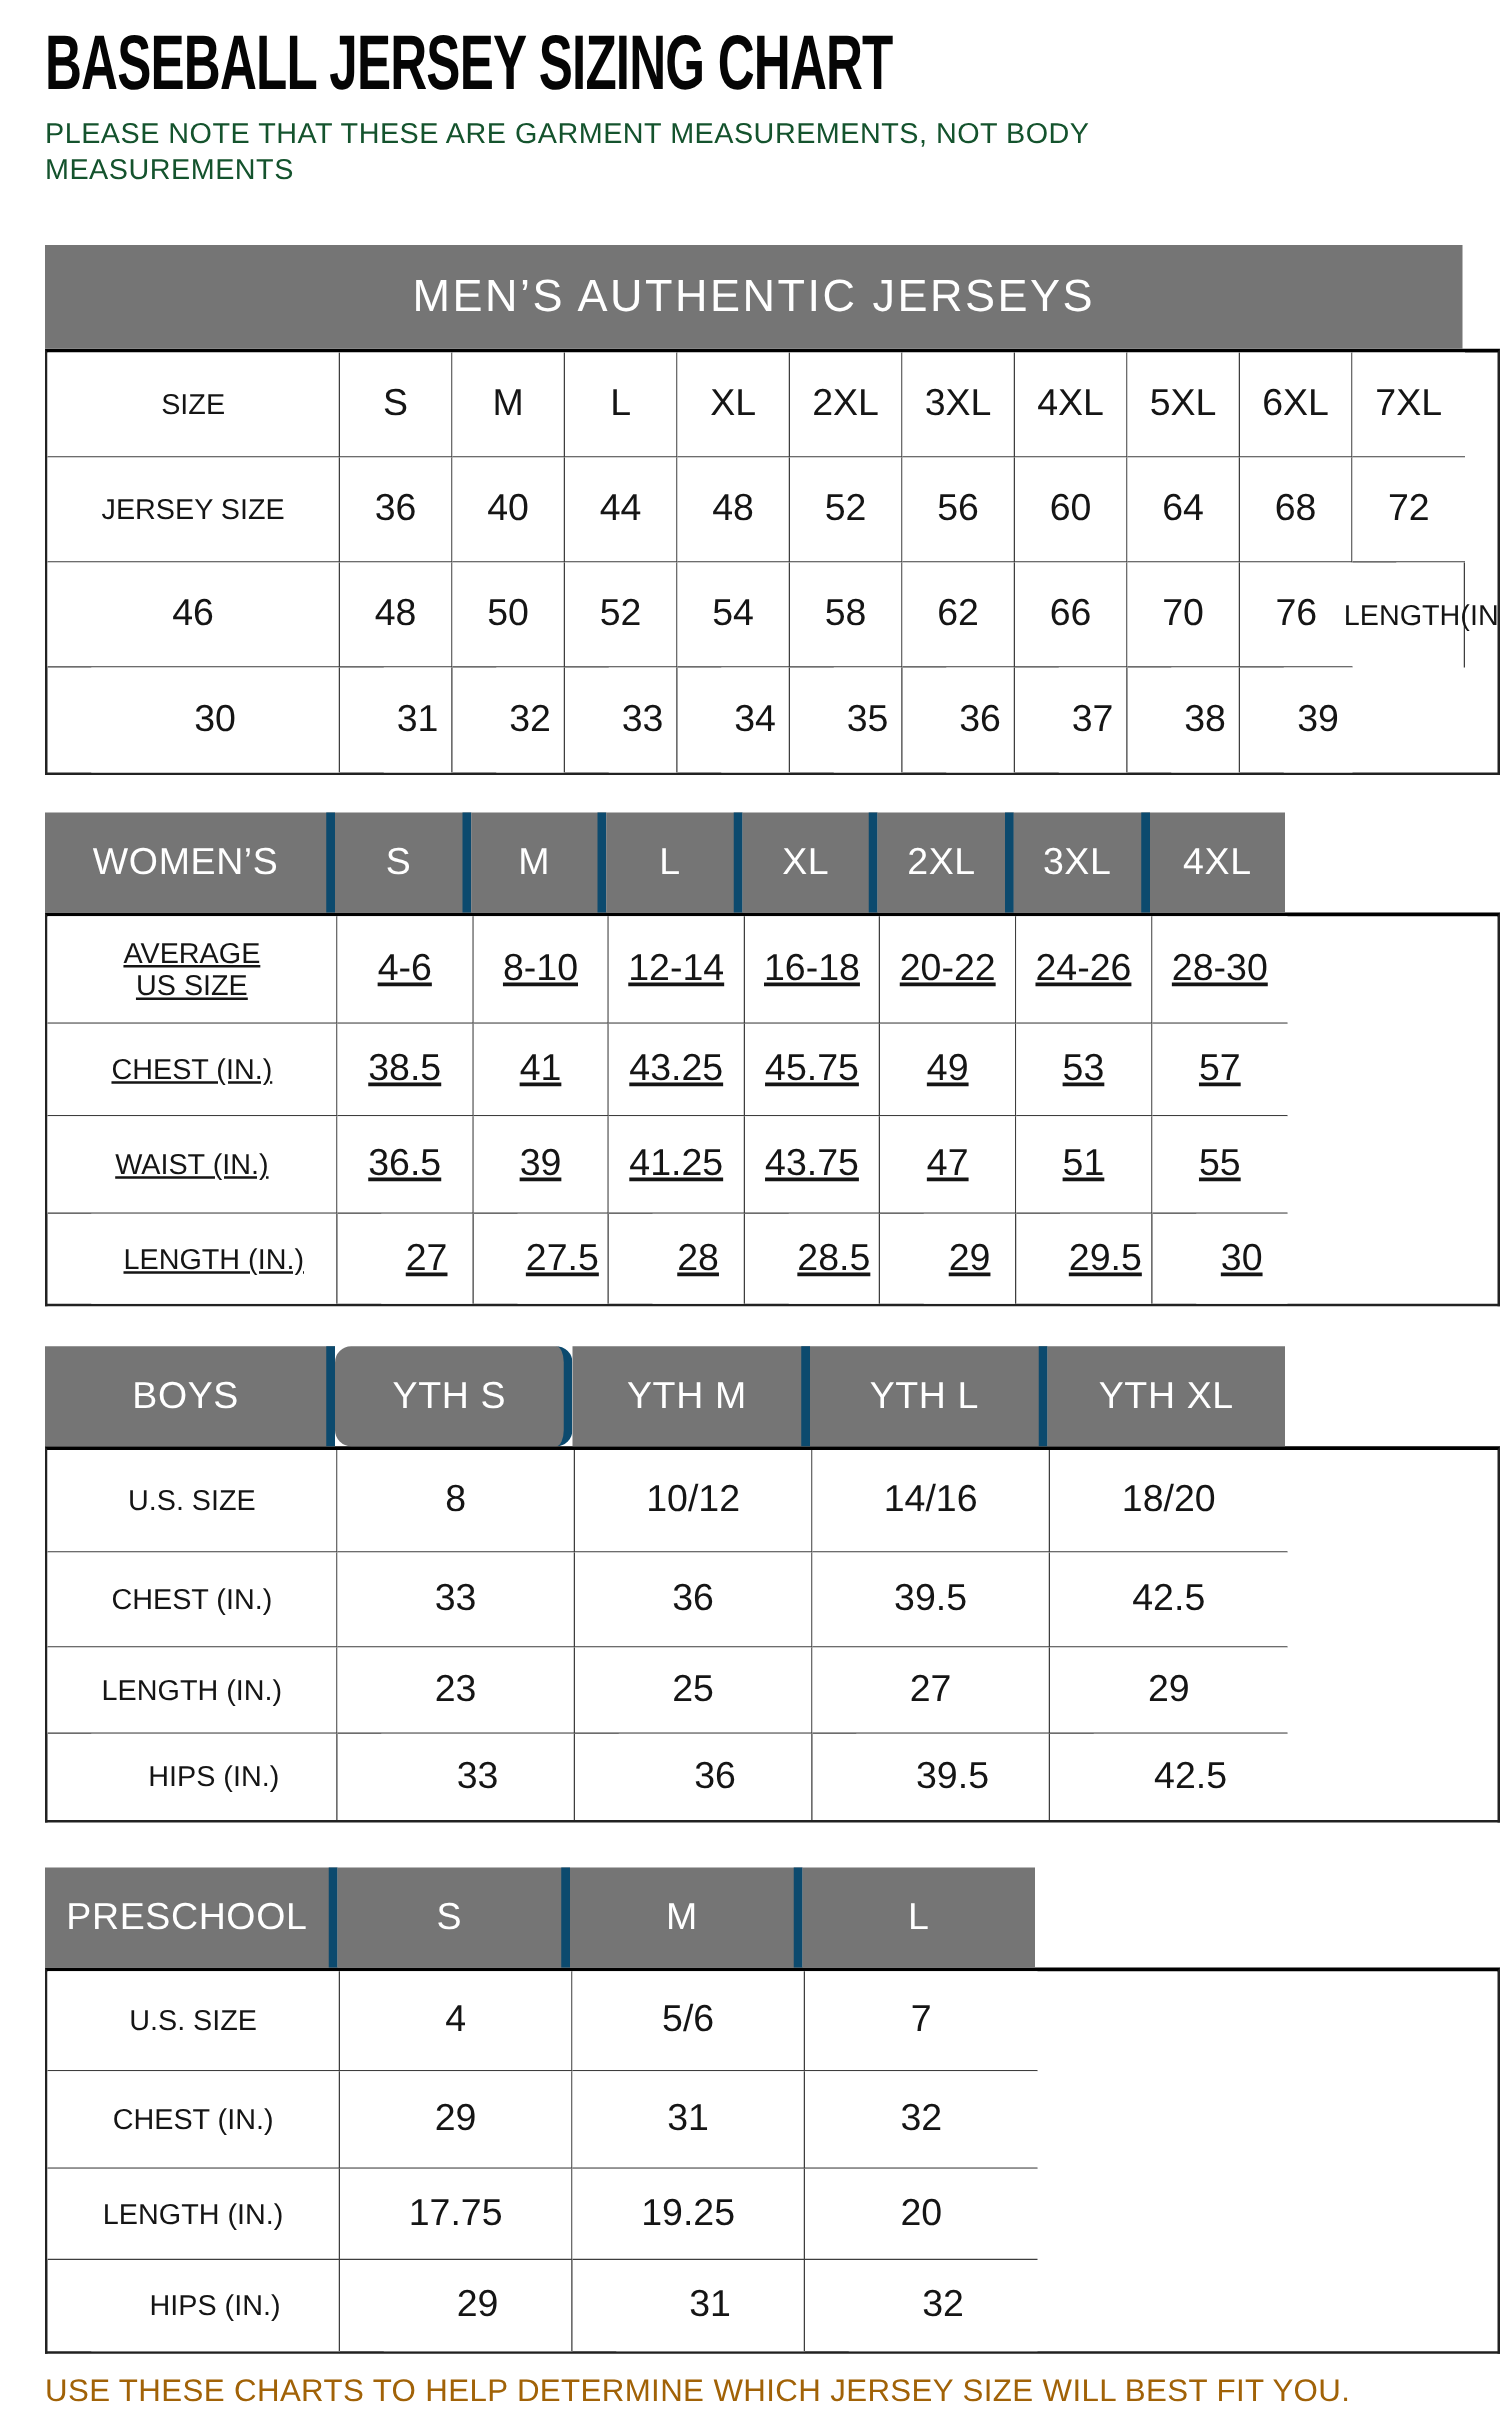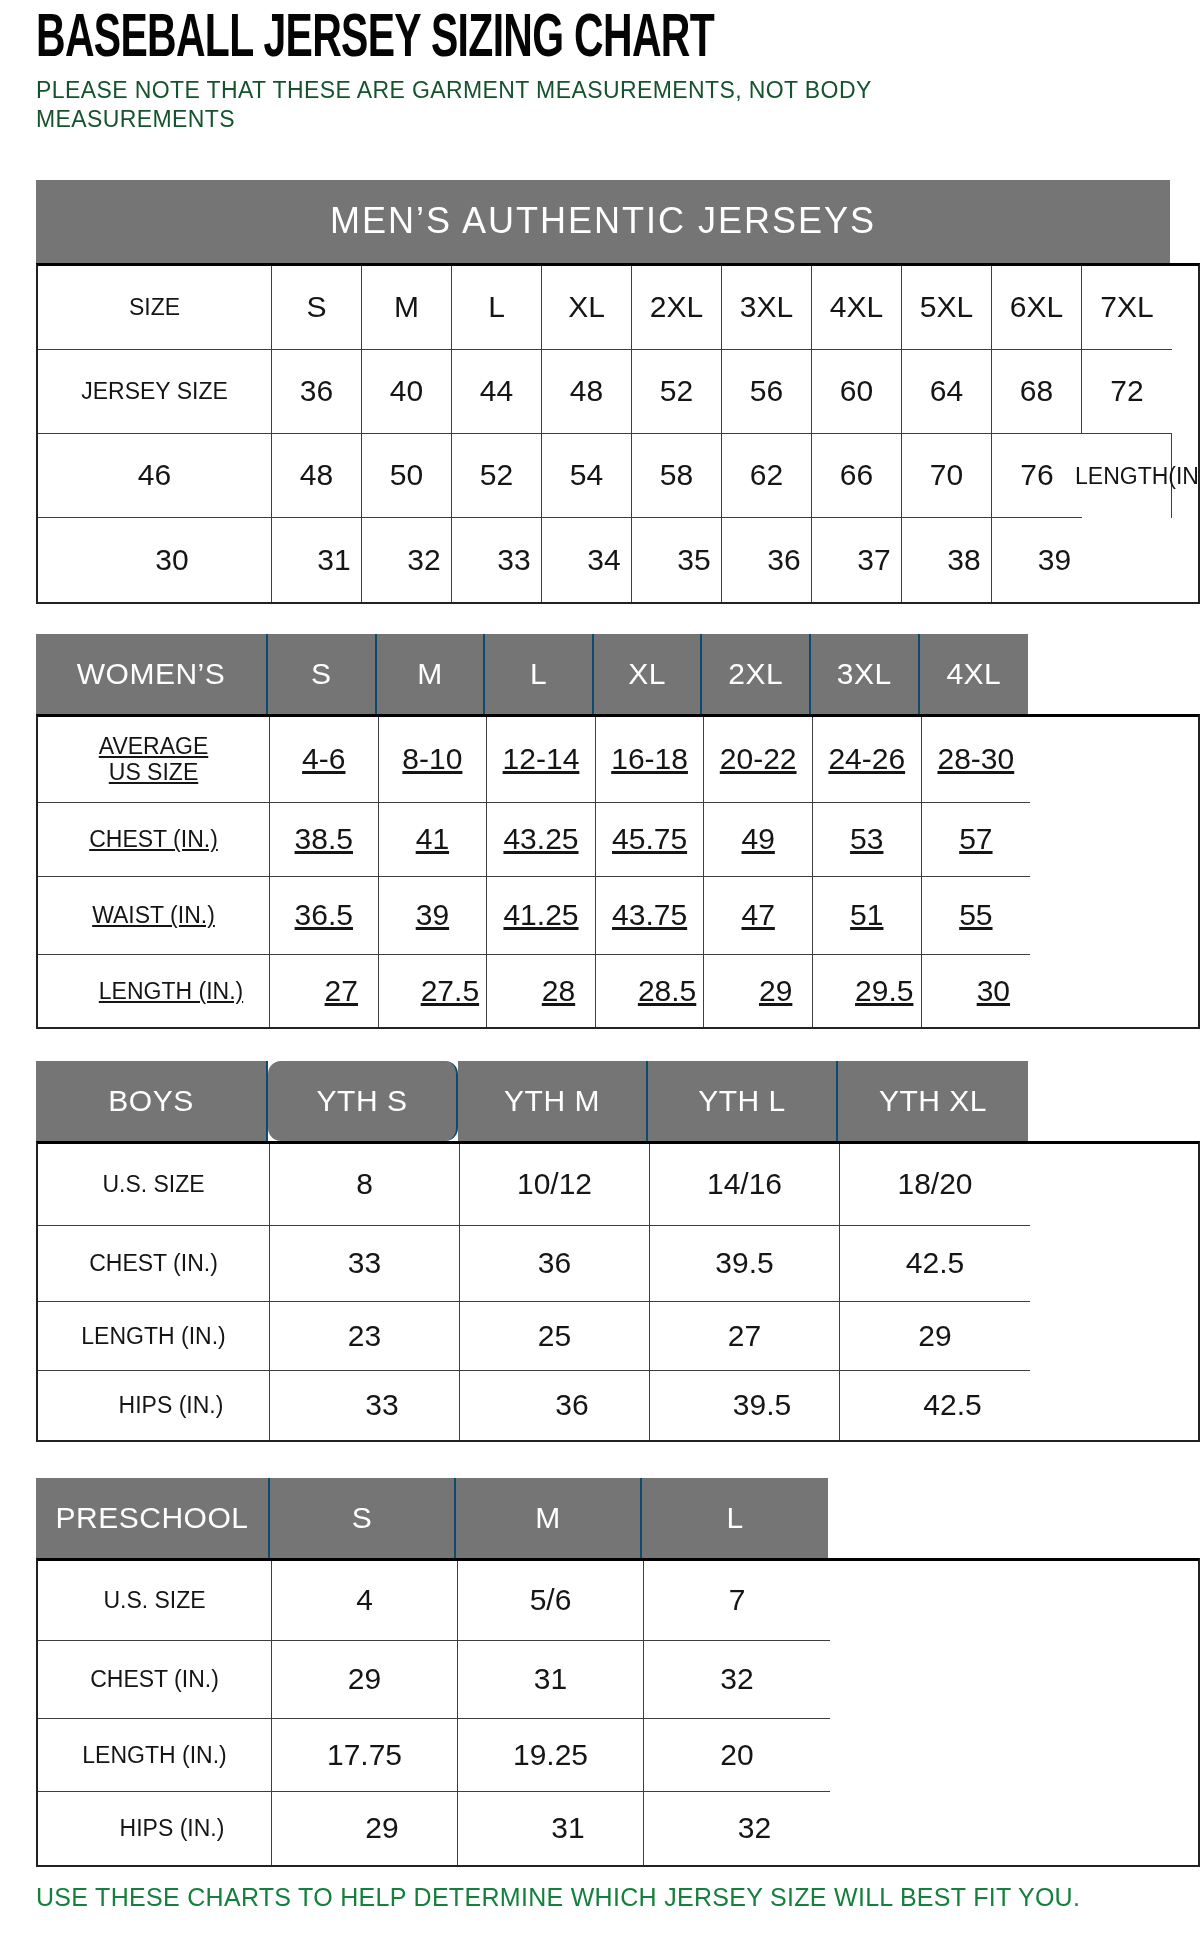--- a/index.html
+++ b/index.html
@@ -2,21 +2,21 @@
 <html><head>
 <meta charset="utf-8">
 <style>
   html,body{margin:0;padding:0;background:#ffffff;}
   body{
     width:1200px;height:1942px;
     font-family:"Liberation Sans", sans-serif;
     color:#151515;
     overflow:hidden;
   }
-  .page{padding:4px 0 0 36px;}
+  .page{padding:20px 0 0 36px;}
 
   
   .title{
     margin:0;
     font-size:62px;
     font-weight:800;
     letter-spacing:-1px;
     line-height:1.0;
     color:#050505;
     white-space:nowrap;
@@ -66,21 +66,21 @@
   .th{
     color:#ffffff;
     font-size:30px;
     letter-spacing:0.5px;
   }
   .th.merged{
     grid-column:1 / -1;
     font-size:36px;
     letter-spacing:2px;
   }
-  .thead .th{border-right:2px solid #0c4a6e;}
+  .thead .th{border-right:7px solid #0c4a6e;}
   .thead .th.lc,.thead .th.merged{border-right:none;}
 
   
   .tbody{
     border-top:3px solid #000;
     border-left:2px solid #222;
     border-right:2px solid #222;
     border-bottom:2px solid #222;
   }
   .td{
@@ -265,15 +265,15 @@
         <div class="cell td">17.75</div>
         <div class="cell td">19.25</div>
         <div class="cell td lc">20</div>
         <div class="cell td row-label lr">HIPS (IN.)</div>
         <div class="cell td lr">29</div>
         <div class="cell td lr">31</div>
         <div class="cell td lc lr">32</div>
       </div>
     </div>
 
-  <div class="footer" style="color: #15803d;">USE THESE CHARTS TO HELP DETERMINE WHICH JERSEY SIZE WILL BEST FIT YOU.</div>
+  <div class="footer" style="color: #a16207;">USE THESE CHARTS TO HELP DETERMINE WHICH JERSEY SIZE WILL BEST FIT YOU.</div>
 
 </div>
 
 </body></html>

